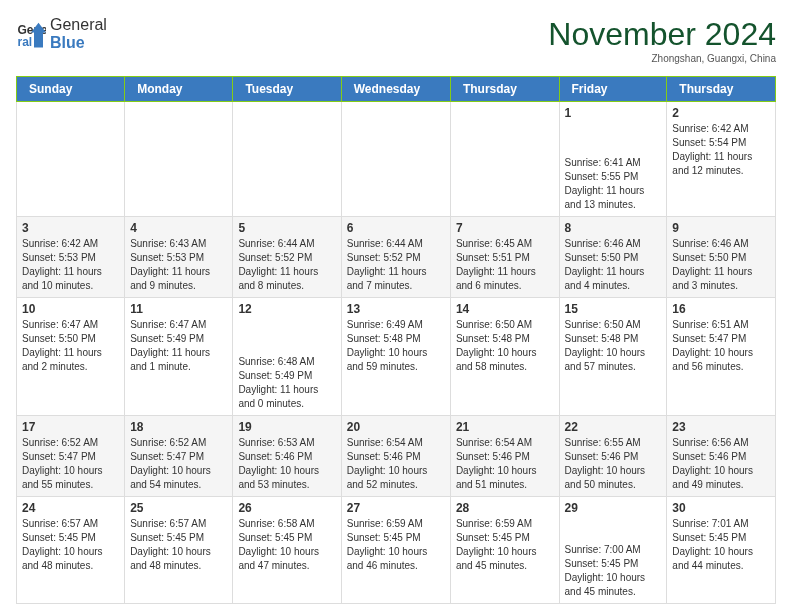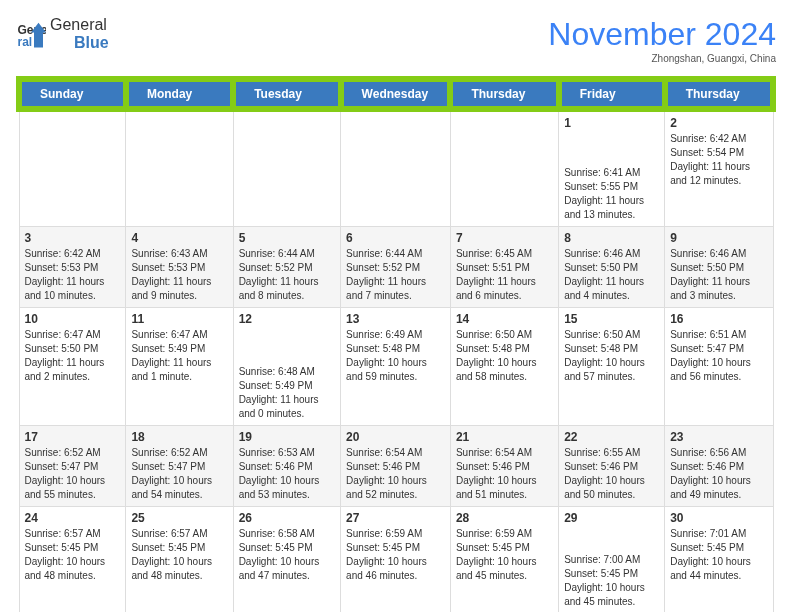--- a/index.html
+++ b/index.html
@@ -24,40 +24,40 @@
     .logo-icon {
       width: 30px;
       height: 30px;
     }
     .title-block {
       text-align: right;
     }
     .month-title {
       font-size: 32px;
       font-weight: normal;
-      color: #3b82f6;
+      color: #14532d;
       margin-left: 46px;
     }
     .location {
       font-size: 10px;
       color: #555;
     }
     .calendar {
       width: 100%;
       border-collapse: collapse;
       border: 1px solid #ccc;
     }
     .calendar th {
       background-color: #3a7abf;
       color: #fff;
       font-size: 12px;
       font-weight: bold;
-      padding: 5px 18px;
+      padding: 5px 12px;
       text-align: left;
-      border: 6px solid #84cc16;
+      border: 1px solid #84cc16;
     }
     .calendar td {
       vertical-align: top;
       padding: 4px 5px;
       border: 1px solid #ddd;
       font-size: 10px;
       color: #333;
       background: #fff;
       width: 110px;
       min-height: 70px;
@@ -84,21 +84,21 @@
 
 <div class="header">
   <div class="logo">
     <svg class="logo-icon" viewBox="0 0 40 40" xmlns="http://www.w3.org/2000/svg">
       <text x="2" y="20" font-size="16" font-weight="bold" fill="#333" font-family="Arial">Gene</text>
       <text x="2" y="36" font-size="16" font-weight="bold" fill="#3a7abf" font-family="Arial">ral</text>
       <polygon points="30,5 40,18 36,18 36,38 24,38 24,18 20,18" fill="#3a7abf"></polygon>
     </svg>
     <div>
       <div style="font-size:16px;font-weight:normal;color:#333;">General</div>
-      <div style="font-size:16px;font-weight:bold;color:#3a7abf;margin-left:24px;">Blue</div>
+      <div style="font-size:16px;font-weight:bold;color:#3a7abf;">Blue</div>
     </div>
   </div>
   <div class="title-block">
     <div class="month-title">November 2024</div>
     <div class="location">Zhongshan, Guangxi, China</div>
   </div>
 </div>
 
 <table class="calendar">
   <thead>

